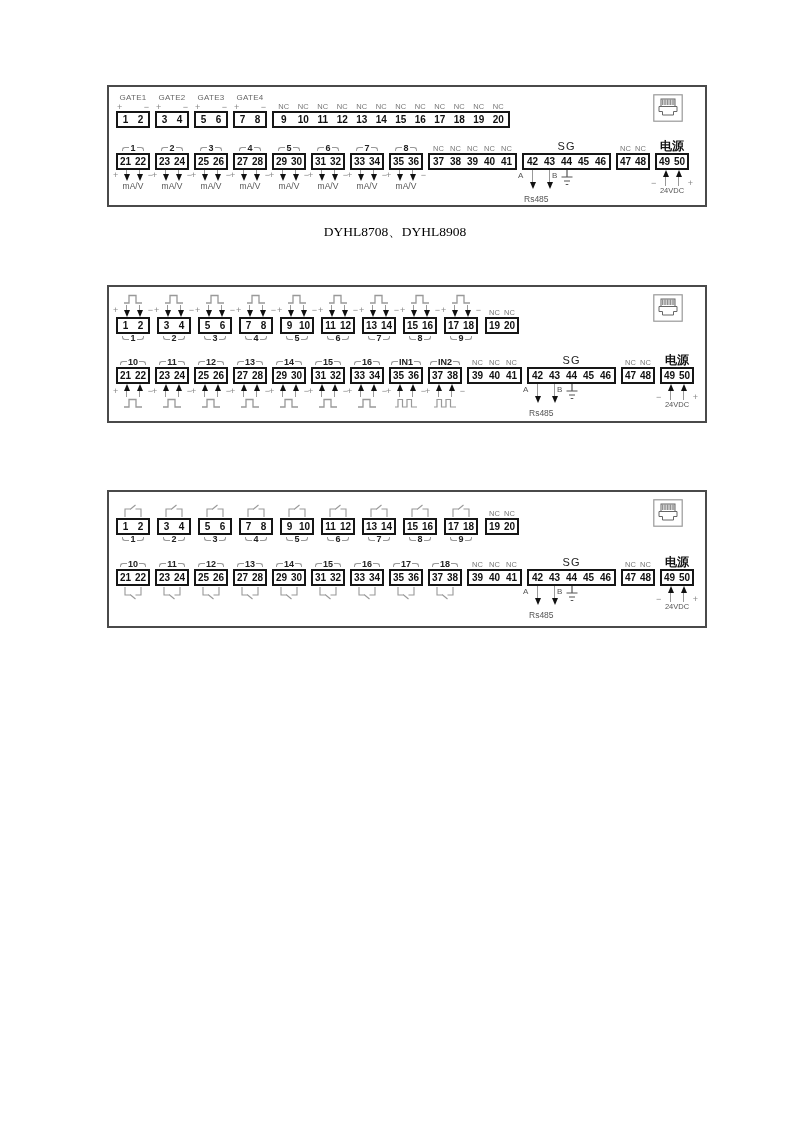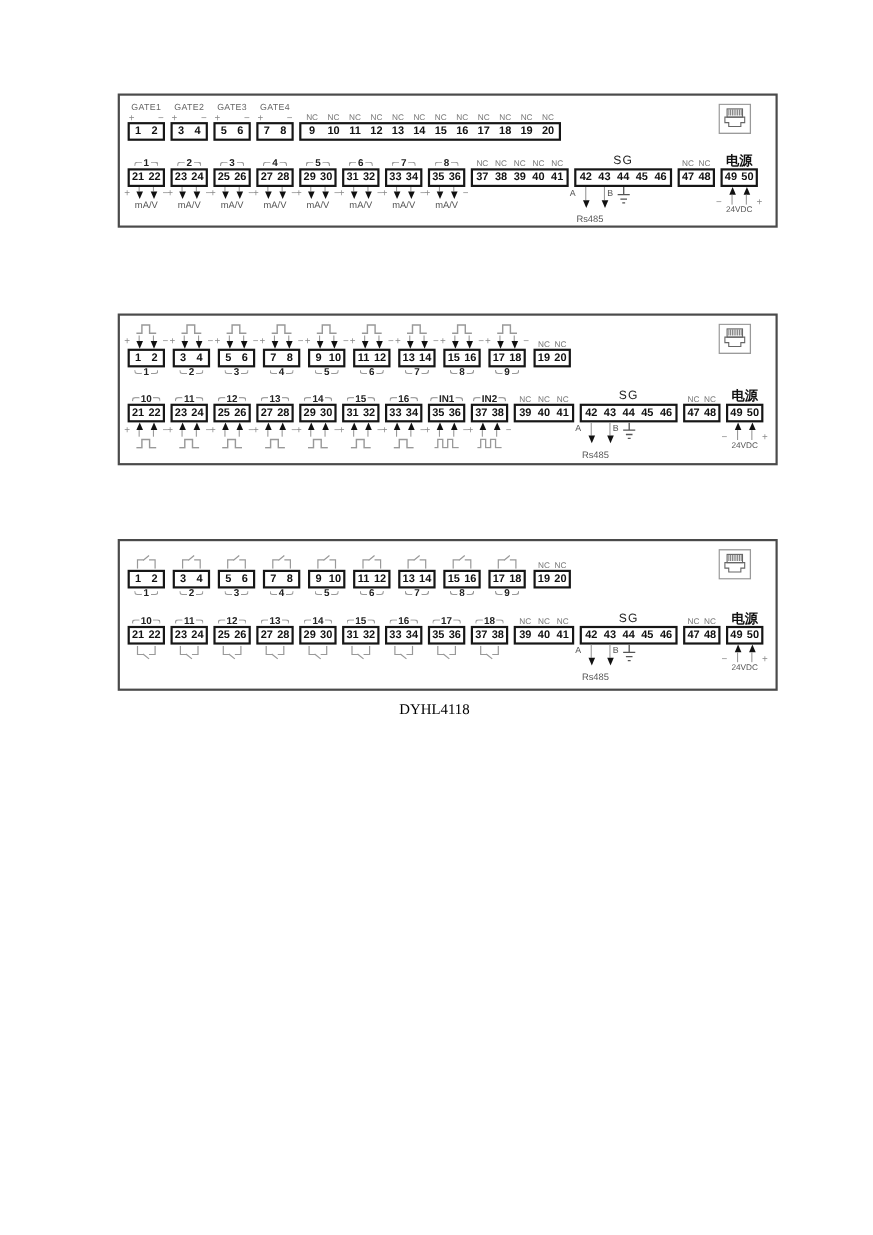--- a/index.html
+++ b/index.html
@@ -563,20 +563,21 @@
             </div>
           </div>
         </div>
         <span class="rj45"><svg width="30" height="28" viewBox="0 0 30 28">
             <rect x="0.8" y="0.8" width="28.4" height="26.4" fill="none" stroke="#999" stroke-width="1.2"></rect>
             <rect x="8" y="5" width="14" height="7.5" fill="none" stroke="#666" stroke-width="1"></rect>
             <path d="M9.6 5.5 V11 M11.2 5.5 V11 M12.8 5.5 V11 M14.4 5.5 V11 M16 5.5 V11 M17.6 5.5 V11 M19.2 5.5 V11 M20.8 5.5 V11" stroke="#666" stroke-width="0.8" fill="none"></path>
             <path d="M6 12.5 H24 V17.5 H20.5 V21 H9.5 V17.5 H6 Z" fill="none" stroke="#666" stroke-width="1"></path>
           </svg></span>
       </div>
+    <div class="caption">DYHL8708、DYHL8908</div>
   </section>
   <section class="figure fig-1 d2">
     <div class="panel">
         <div class="trow row-top">
           <div class="tgroup pair">
             <div class="ann-top">
               <span class="annwrap" style="width: 100%; display: flex; flex-direction: column; align-items: center;">
                 <span class="pulsewrap"><svg width="20" height="10" viewBox="0 0 20 10">
                     <path d="M1 9 H6 V1.5 H13 V9 H19" fill="none" stroke="#999" stroke-width="1.3"></path>
                   </svg></span>
@@ -1845,15 +1846,14 @@
             </div>
           </div>
         </div>
         <span class="rj45"><svg width="30" height="28" viewBox="0 0 30 28">
             <rect x="0.8" y="0.8" width="28.4" height="26.4" fill="none" stroke="#999" stroke-width="1.2"></rect>
             <rect x="8" y="5" width="14" height="7.5" fill="none" stroke="#666" stroke-width="1"></rect>
             <path d="M9.6 5.5 V11 M11.2 5.5 V11 M12.8 5.5 V11 M14.4 5.5 V11 M16 5.5 V11 M17.6 5.5 V11 M19.2 5.5 V11 M20.8 5.5 V11" stroke="#666" stroke-width="0.8" fill="none"></path>
             <path d="M6 12.5 H24 V17.5 H20.5 V21 H9.5 V17.5 H6 Z" fill="none" stroke="#666" stroke-width="1"></path>
           </svg></span>
       </div>
-    <div class="caption">DYHL4118</div>
   </section>
 </div>
 
 </body></html>

